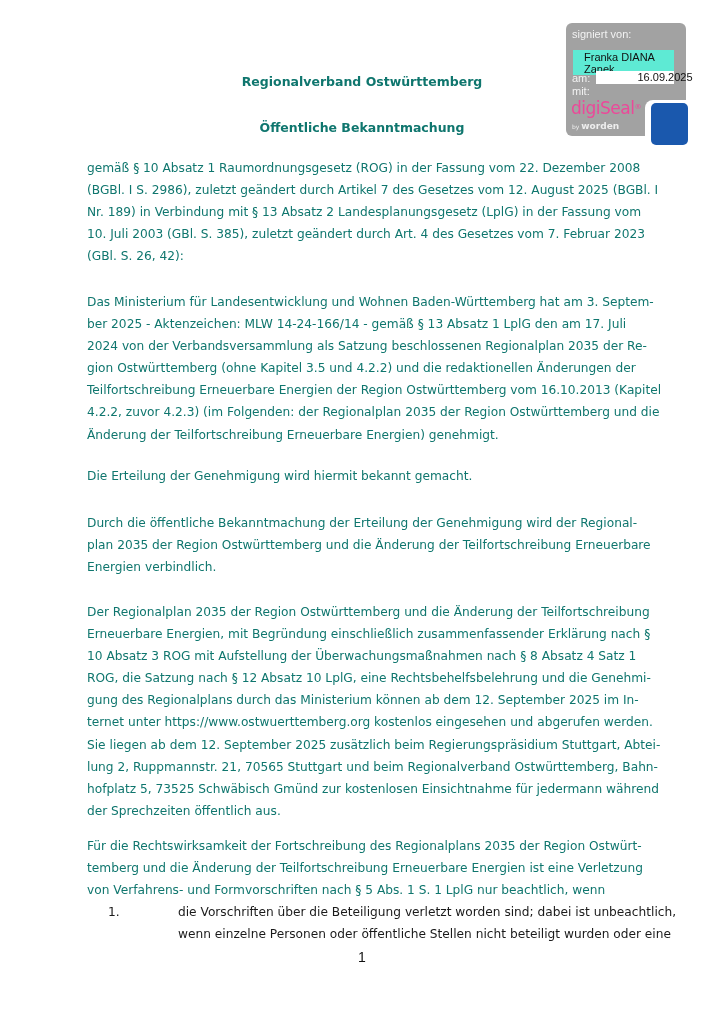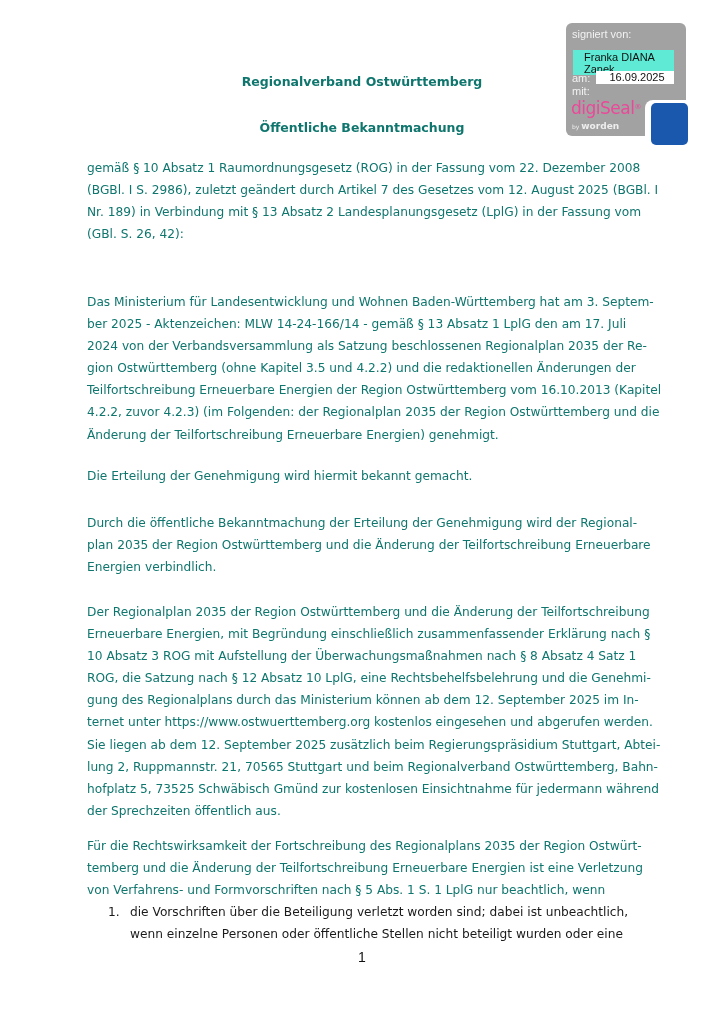--- a/index.html
+++ b/index.html
@@ -32,21 +32,21 @@
   }
   .seal-name {
     position: absolute; left: 11px; top: 1px; font-family: "Liberation Sans", sans-serif;
     font-size: 11px; line-height: 12px; color: #111;
   }
   .seal-date-box {
     position: absolute; left: 30px; top: 48px; width: 78px; height: 13px; background: #ffffff;
   }
   .seal-date {
     position: absolute; left: 0; top: 0; width: 82px; text-align: center;
-    font-family: "Liberation Sans", sans-serif; font-size: 11px; line-height: 13px; color: #111;
+    font-family: "Liberation Sans", sans-serif; font-size: 11px; line-height: 13px; color: #111; padding-left: 28px;
   }
   .seal-brand {
     position: absolute; left: 5px; top: 76px; color: #ec4899;
     font-family: "DejaVu Sans", sans-serif; font-size: 17px; line-height: 18px; letter-spacing: -0.5px;
   }
   .seal-brand sup { font-size: 7px; vertical-align: top; position: relative; top: -1px; }
   .seal-by {
     position: absolute; left: 6px; top: 98px; color: #eeeeee;
     font-family: "DejaVu Sans", sans-serif; font-size: 6px; line-height: 10px;
   }
@@ -71,21 +71,21 @@
   .p3 { top: 465px; }
   .p4 { top: 512px; }
   .p5 { top: 601px; }
   .p6 { top: 835px; }
 
   .list { position: absolute; left: 87px; top: 901px; width: 560px;
     font-family: "DejaVu Sans", sans-serif; font-size: 12.2px; line-height: 22.1px; color: #1a1a1a; }
   .list-item { position: relative; }
   .list-num { position: absolute; left: 21px; top: 0; }
   .list-text { margin-left: 43px; }
-  .list-text .line { display: block; white-space: nowrap; }
+  .list-text .line { display: block; white-space: nowrap; margin-left: 48px; }
 
   .page-number {
     position: absolute; left: 0; width: 724px; top: 949px; text-align: center;
     font-family: "Liberation Sans", sans-serif; font-size: 14px; color: #111;
   }
 </style>
 </head>
 <body>
 
 <div class="page">
@@ -109,20 +109,21 @@
     <span class="seal-by"><span>by</span> <b>worden</b></span>
   </div>
 
   <div class="title title-1">Regionalverband Ostwürttemberg</div>
   <div class="title title-2">Öffentliche Bekanntmachung</div>
 
   <div class="para p1">
     <span class="line">gemäß § 10 Absatz 1 Raumordnungsgesetz (ROG) in der Fassung vom 22. Dezember 2008</span>
     <span class="line">(BGBl. I S. 2986), zuletzt geändert durch Artikel 7 des Gesetzes vom 12. August 2025 (BGBl. I</span>
     <span class="line">Nr. 189) in Verbindung mit § 13 Absatz 2 Landesplanungsgesetz (LplG) in der Fassung vom</span>
+    <span class="line">10. Juli 2003 (GBl. S. 385), zuletzt geändert durch Art. 4 des Gesetzes vom 7. Februar 2023</span>
     <span class="line">(GBl. S. 26, 42):</span>
   </div>
 
   <div class="para p2">
     <span class="line">Das Ministerium für Landesentwicklung und Wohnen Baden-Württemberg hat am 3. Septem-</span>
     <span class="line">ber 2025 - Aktenzeichen: MLW 14-24-166/14 - gemäß § 13 Absatz 1 LplG den am 17. Juli</span>
     <span class="line">2024 von der Verbandsversammlung als Satzung beschlossenen Regionalplan 2035 der Re-</span>
     <span class="line">gion Ostwürttemberg (ohne Kapitel 3.5 und 4.2.2) und die redaktionellen Änderungen der</span>
     <span class="line">Teilfortschreibung Erneuerbare Energien der Region Ostwürttemberg vom 16.10.2013 (Kapitel</span>
     <span class="line">4.2.2, zuvor 4.2.3) (im Folgenden: der Regionalplan 2035 der Region Ostwürttemberg und die</span>

